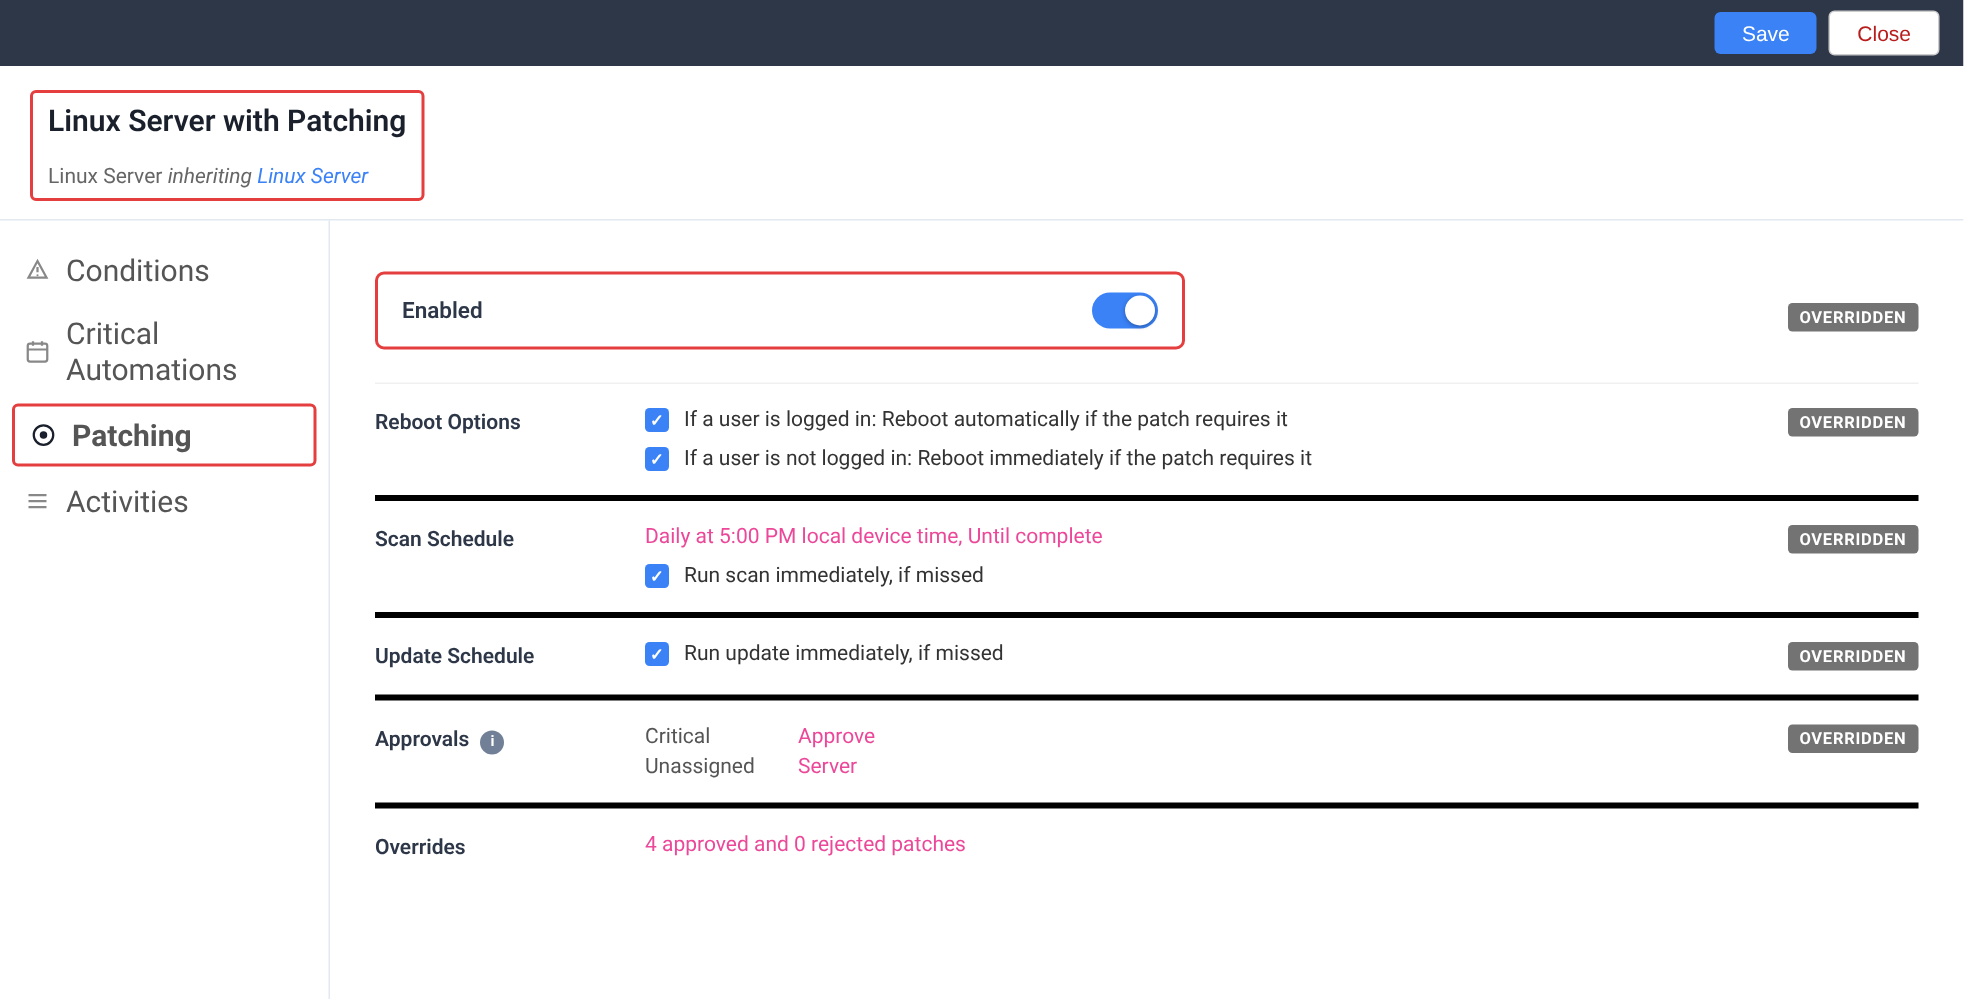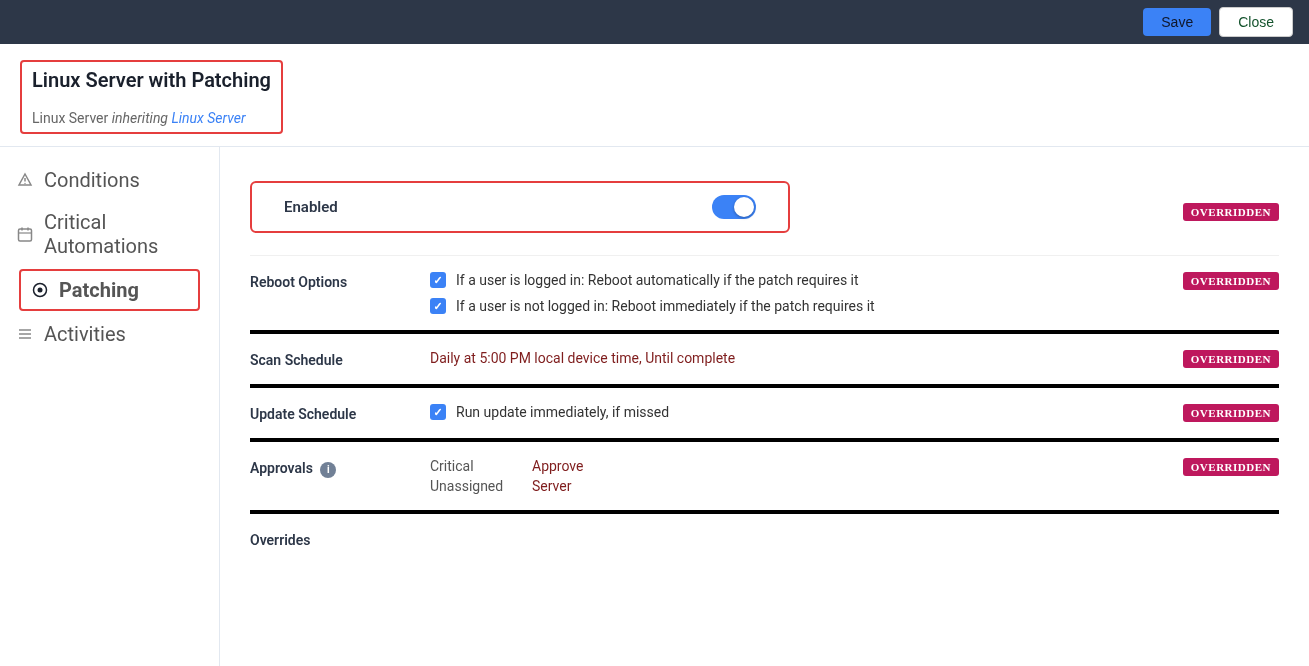--- a/index.html
+++ b/index.html
@@ -19,26 +19,26 @@
       padding: 6px 18px;
       border-radius: 4px;
       border: none;
       cursor: pointer;
       font-size: 14px;
       font-weight: 500;
     }
 
     .btn-save {
       background: #3b82f6;
-      color: #0f172a;
+      color: #ffffff;
     }
 
     .btn-close {
       background: #fff;
-      color: #14532d;
+      color: #b91c1c;
       border: 1px solid #ccc !important;
     }
 
     .page-header {
       padding: 16px 20px 12px;
       border-bottom: 1px solid #e2e8f0;
     }
 
     .page-header-box {
       display: inline-block;
@@ -78,21 +78,21 @@
       padding: 9px 16px;
       cursor: pointer;
       color: #555;
       font-size: 20px;
       border-radius: 0;
     }
 
     .sidebar-item.active-outlined {
       border: 2px solid #e53e3e;
       border-radius: 4px;
-      margin: 2px 19px;
+      margin: 2px 8px;
       padding: 7px 10px;
       font-weight: 700;
     }
 
     .sidebar-icon {
       width: 18px;
       height: 18px;
       display: flex;
       align-items: center;
       justify-content: center;
@@ -126,37 +126,36 @@
     }
 
     .section-content {
       flex: 1;
       display: flex;
       flex-direction: column;
       gap: 10px;
     }
 
     .overridden-badge {
-      background: #be185d;
+      background: #737373;
       color: #fff;
       font-size: 11px;
       font-weight: 700;
       padding: 3px 8px;
       border-radius: 3px;
       letter-spacing: 0.5px;
       margin-left: auto;
       flex-shrink: 0;
       align-self: flex-start;
-      font-family: Liberation Serif, serif;
     }
 
     .enabled-row {
       border: 2px solid #e53e3e;
       border-radius: 6px;
-      padding: 12px 32px;
+      padding: 12px 16px;
       display: flex;
       align-items: center;
       margin-bottom: 8px;
     }
 
     .enabled-label {
       font-weight: 600;
       font-size: 15px;
       color: #2d3748;
       flex: 1;
@@ -203,21 +202,21 @@
     }
 
     .checkbox-box::after {
       content: '✓';
       color: white;
       font-size: 11px;
       font-weight: bold;
     }
 
     .link-text {
-      color: #7f1d1d;
+      color: #ec4899;
       text-decoration: none;
       cursor: pointer;
     }
 
     .approvals-grid {
       display: flex;
       flex-direction: column;
       gap: 4px;
       justify-content: center;
     }
@@ -337,20 +336,24 @@
           <span>If a user is not logged in: Reboot immediately if the patch requires it</span>
         </div>
       </div>
       <span class="overridden-badge">OVERRIDDEN</span>
     </div>
 
     <div class="section-row">
       <div class="section-label">Scan Schedule</div>
       <div class="section-content">
         <a class="link-text">Daily at 5:00 PM local device time, Until complete</a>
+        <div class="checkbox-row">
+          <div class="checkbox-box"></div>
+          <span>Run scan immediately, if missed</span>
+        </div>
       </div>
       <span class="overridden-badge">OVERRIDDEN</span>
     </div>
 
     <div class="section-row">
       <div class="section-label">Update Schedule</div>
       <div class="section-content">
         <div class="checkbox-row">
           <div class="checkbox-box"></div>
           <span>Run update immediately, if missed</span>
@@ -372,16 +375,19 @@
         <div class="approval-row">
           <span class="approval-type">Unassigned</span>
           <a class="link-text">Server</a>
         </div>
       </div>
       <span class="overridden-badge">OVERRIDDEN</span>
     </div>
 
     <div class="section-row">
       <div class="section-label">Overrides</div>
+      <div class="section-content">
+        <a class="link-text">4 approved and 0 rejected patches</a>
+      </div>
     </div>
 
   </div>
 </div>
 
 </body></html>

